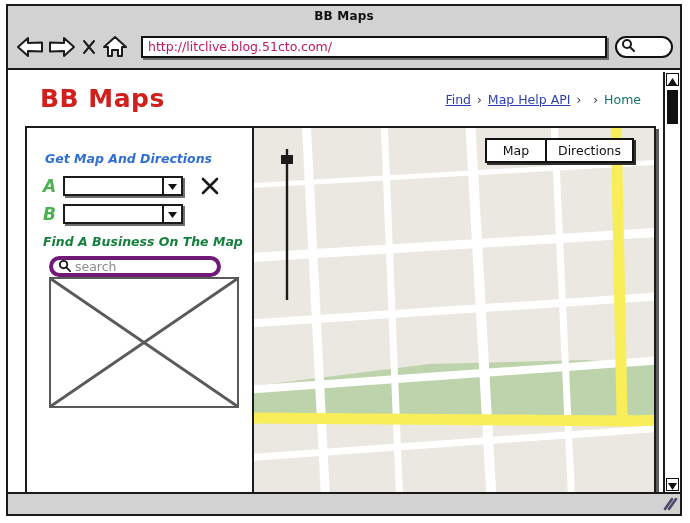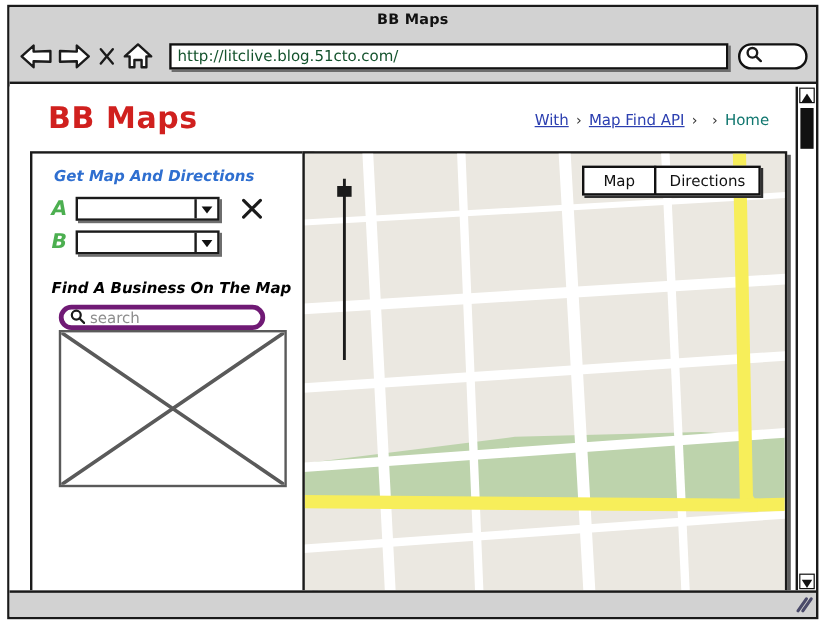--- a/index.html
+++ b/index.html
@@ -80,21 +80,21 @@
     border: 2px solid #111;
     box-shadow: 2px 2px 0 #6e6e6e;
     box-sizing: border-box;
     display: flex;
     align-items: center;
     padding: 0 5px;
     overflow: hidden;
   }
   .url-text {
     font-size: 12.5px;
-    color: #14532d;
+    color: #be185d;
     white-space: nowrap;
     font-family: "DejaVu Sans", sans-serif;
   }
 
   .toolbar-search {
     flex: 0 0 auto;
     width: 58px;
     height: 22px;
     border: 2px solid #111;
     border-radius: 11px;
@@ -171,21 +171,21 @@
   .sidebar {
     position: absolute;
     left: 17px;
     top: 54px;
     width: 237px;
     height: 371px;
     background: #ffffff;
     border: 2px solid #1b1b1b;
     box-shadow: 3px 3px 0 #5d5d5d;
     box-sizing: border-box;
-    padding: 9px 10px;
+    padding: 21px 10px;
   }
   .panel-heading {
     font-size: 12.5px;
     font-weight: bold;
     color: #2f6fd0;
     font-style: italic;
     margin: 2px 0 9px 8px;
     font-family: "DejaVu Sans", sans-serif;
   }
   .ab-row {
@@ -234,22 +234,22 @@
     width: 22px;
     height: 22px;
     display: flex;
     align-items: center;
     justify-content: center;
   }
   .panel-subheading {
     font-size: 12.5px;
     font-weight: bold;
     font-style: italic;
-    color: #000000;
-    margin: 20px 0 7px 6px;
+    color: #15803d;
+    margin: 10px 0 7px 6px;
     font-family: "DejaVu Sans", sans-serif;
   }
   .search-pill {
     margin-left: 12px;
     width: 172px;
     height: 21px;
     border: 4px solid #701a75;
     border-radius: 11px;
     background: #fff;
     box-sizing: border-box;
@@ -442,23 +442,23 @@
     </div>
 
     <div class="viewport">
 
       <div class="page">
 
         <div class="site-header">
           <div class="brand" style="color:#d0201e;">BB Maps</div>
 
           <div class="breadcrumb">
-            <a class="crumb-link" href="#">With</a>
+            <a class="crumb-link" href="#">Find</a>
             <span class="crumb-sep">›</span>
-            <a class="crumb-link" href="#">Map Find API</a>
+            <a class="crumb-link" href="#">Map Help API</a>
             <span class="crumb-sep">›</span>
             <span class="crumb-sep">›</span>
             <span class="crumb-current">Home</span>
           </div>
         </div>
 
         <div class="sidebar">
 
           <div class="panel-heading">Get Map And Directions</div>
 

